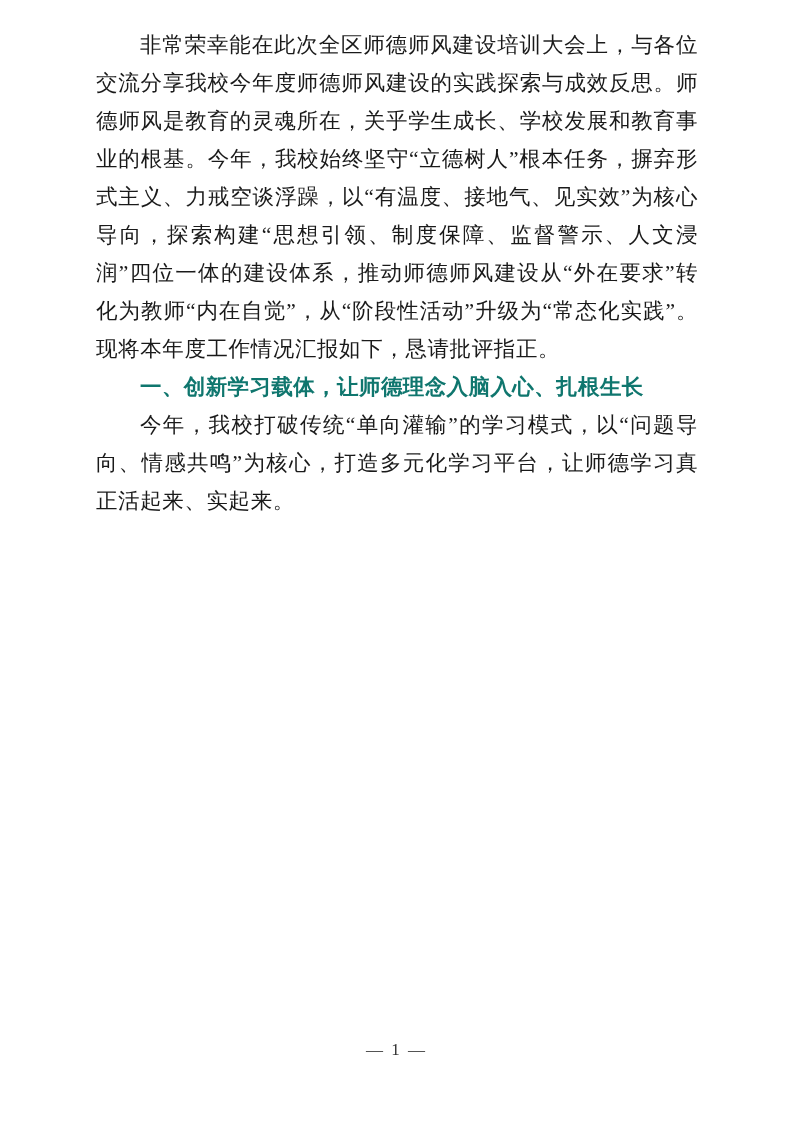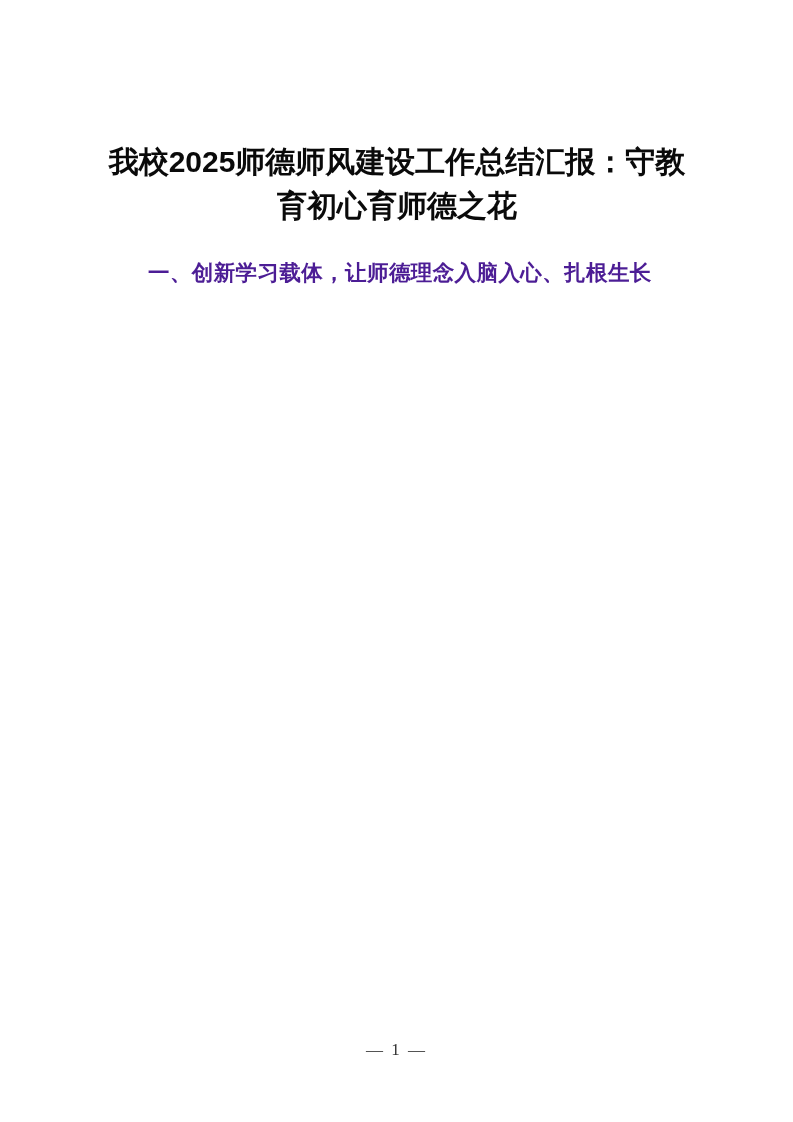--- a/index.html
+++ b/index.html
@@ -70,29 +70,29 @@
   p.para.indent {
     text-indent: 44px;
   }
 
   p.para.noindent {
     text-indent: 0;
   }
 
   
   h2.section-heading {
-    margin: 8px;
+    margin: 0;
     padding: 0;
     font-family: "Liberation Sans", "DejaVu Sans", sans-serif;
     font-weight: bold;
     font-size: 21.5px;
     line-height: 38px;
     text-indent: 44px;
     text-align: left;
-    color: #4c1d95;
+    color: #0f766e;
     letter-spacing: 0.4px;
   }
 
   
   .page-footer {
     position: absolute;
     left: 0;
     top: 1040px;
     width: 793px;
     text-align: center;
@@ -103,29 +103,30 @@
     letter-spacing: 2px;
   }
 </style>
 </head>
 <body>
 
 <div class="page">
 
   <div class="content">
 
-    <h1 class="doc-title">我校2025师德师风建设工作总结汇报：守教育初心育师德之花</h1>
 
     <div class="body-block">
 
 
 
+      <p class="para indent">非常荣幸能在此次全区师德师风建设培训大会上，与各位交流分享我校今年度师德师风建设的实践探索与成效反思。师德师风是教育的灵魂所在，关乎学生成长、学校发展和教育事业的根基。今年，我校始终坚守“立德树人”根本任务，摒弃形式主义、力戒空谈浮躁，以“有温度、接地气、见实效”为核心导向，探索构建“思想引领、制度保障、监督警示、人文浸润”四位一体的建设体系，推动师德师风建设从“外在要求”转化为教师“内在自觉”，从“阶段性活动”升级为“常态化实践”。现将本年度工作情况汇报如下，恳请批评指正。</p>
 
       <h2 class="section-heading">一、创新学习载体，让师德理念入脑入心、扎根生长</h2>
 
+      <p class="para indent">今年，我校打破传统“单向灌输”的学习模式，以“问题导向、情感共鸣”为核心，打造多元化学习平台，让师德学习真正活起来、实起来。</p>
 
 
     </div>
   </div>
 
   <div class="page-footer">— 1 —</div>
 
 </div>
 
 </body></html>

